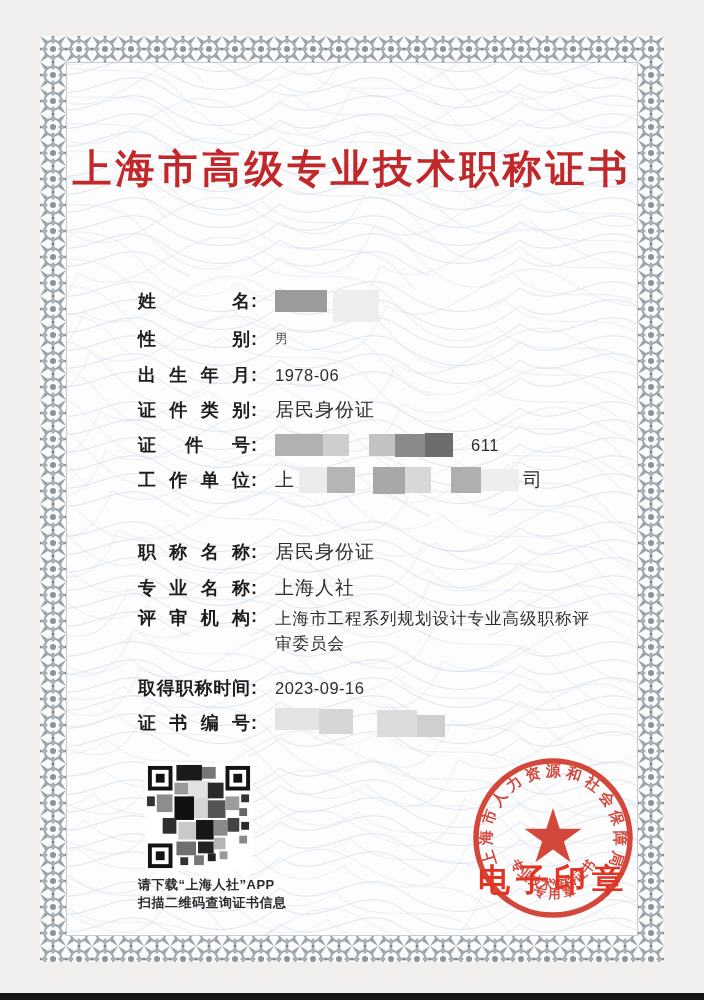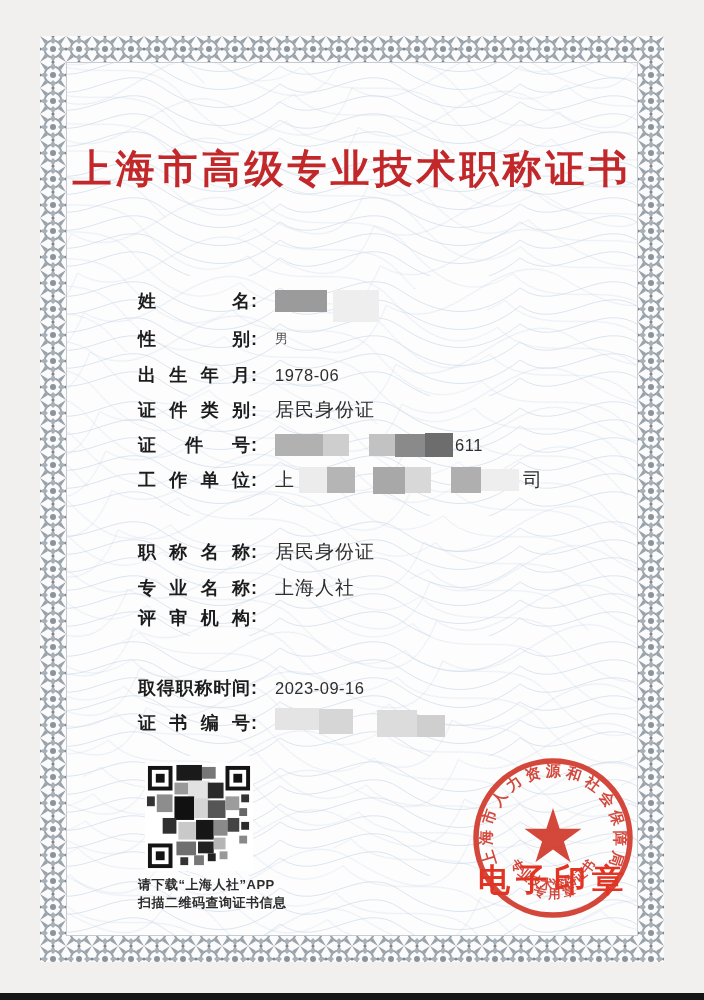--- a/index.html
+++ b/index.html
@@ -149,21 +149,21 @@
             <span>号</span>
           </span>
           <span class="colon">:</span>
         <span class="redact">
           <i style="width:48px;height:22px;background:#b1b1b1;"></i>
           <i style="width:26px;height:22px;background:#cecece;"></i>
           <i style="width:20px;height:22px;background:transparent;"></i>
           <i style="width:26px;height:22px;background:#c2c2c2;"></i>
           <i style="width:30px;height:23px;background:#8a8a8a;"></i>
           <i style="width:28px;height:24px;background:#6d6d6d;"></i>
-          <span class="val num" style="margin-left:2px">611</span>
+          <span class="val num" style="margin-left:18px">611</span>
         </span>
       </div>
 
       <div class="row" style="top:429px">
         <span class="jlabel">
             <span>工</span>
             <span>作</span>
             <span>单</span>
             <span>位</span>
           </span>
@@ -205,20 +205,21 @@
       </div>
 
       <div class="row top" style="top:570px">
         <span class="jlabel">
             <span>评</span>
             <span>审</span>
             <span>机</span>
             <span>构</span>
           </span>
           <span class="colon">:</span>
+        <span class="val wrap">上海市工程系列规划设计专业高级职称评审委员会</span>
       </div>
 
       <div class="row" style="top:637px">
         <span class="jlabel">
             <span>取</span>
             <span>得</span>
             <span>职</span>
             <span>称</span>
             <span>时</span>
             <span>间</span>

